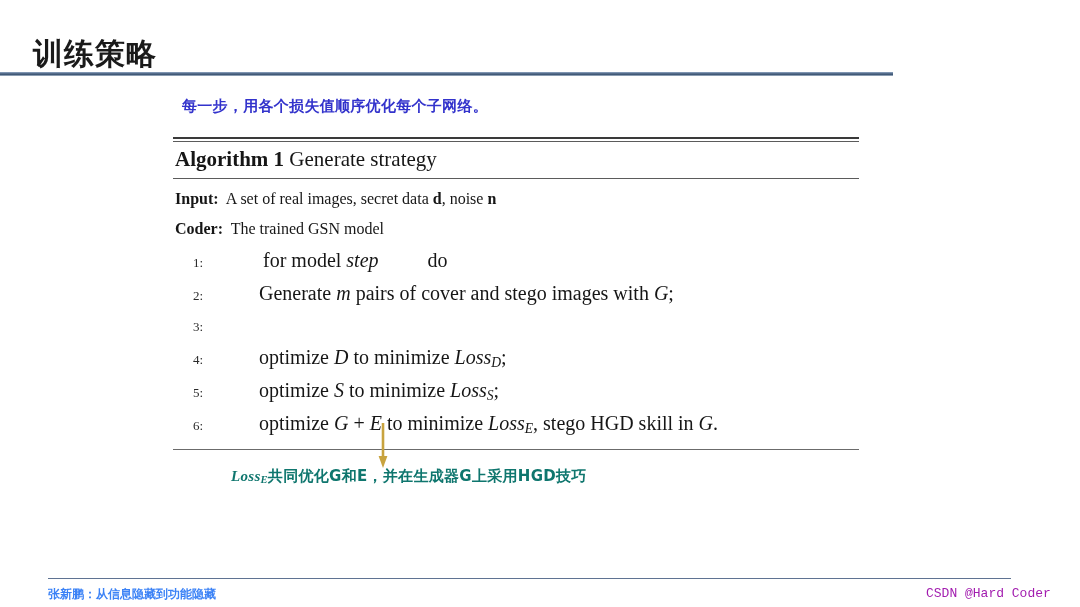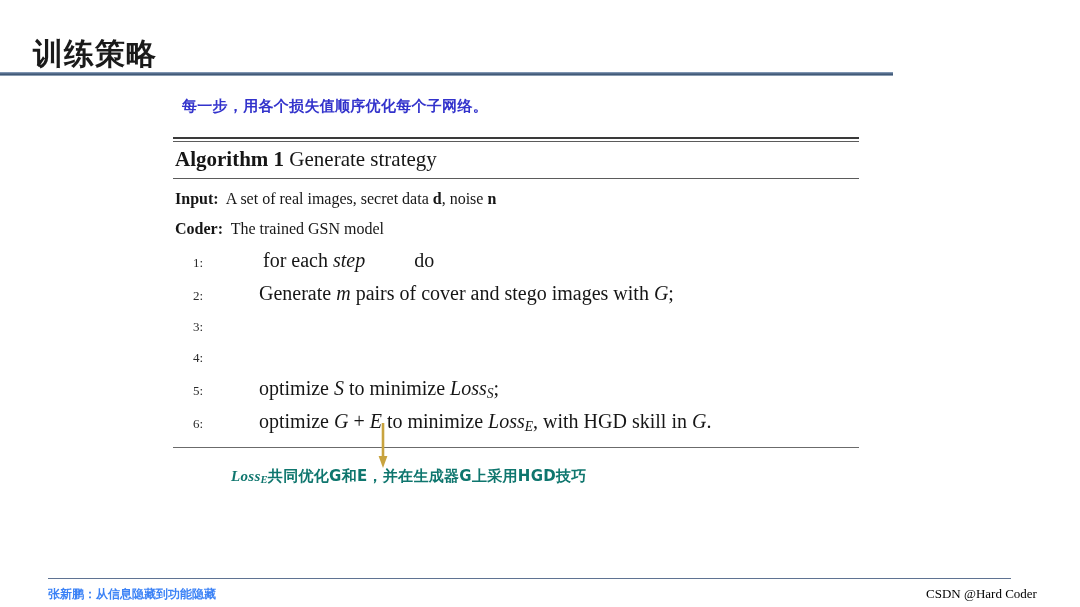--- a/index.html
+++ b/index.html
@@ -181,23 +181,23 @@
     font-family: Liberation Serif, serif;
     font-size: 19px;
     font-weight: bold;
     color: #1f1f1f;
     margin-top: 28px;
   }
   .watermark {
     position: absolute;
     left: 926px;
     top: 586px;
-    font-family: Liberation Serif, serif;
+    font-family: Liberation Mono, monospace;
     font-size: 13px;
-    color: #000000;
+    color: #a21caf;
     white-space: nowrap;
     text-align: right;
   }
 </style>
 </head>
 <body>
 
 <div class="slide-title">训练策略</div>
 <div class="title-rule"></div>
 
@@ -220,39 +220,40 @@
     </div>
     <div class="io-line">
       <b>Coder:</b>&nbsp;
       <span>The trained GSN model</span>
     </div>
   </div>
 
   <div class="steps" id="steps-container">
       <div class="step">
         <span class="step-num">1:</span>
-        <span class="step-body indent1"><span class="bd">for </span><span>each </span><span class="it">step </span><span class="bd">do</span></span>
+        <span class="step-body indent1"><span class="bd">for </span><span>model </span><span class="it">step </span><span class="bd">do</span></span>
       </div>
       <div class="step">
         <span class="step-num">2:</span>
         <span class="step-body indent2"><span>Generate </span><span class="it">m</span><span> pairs of cover and stego images with </span><span class="it">G</span><span>;</span></span>
       </div>
       <div class="step">
         <span class="step-num">3:</span>
       </div>
       <div class="step">
         <span class="step-num">4:</span>
+        <span class="step-body indent2"><span>optimize </span><span class="it">D</span><span> to minimize </span><span class="it">Loss</span><sub class="sb">D</sub><span>;</span></span>
       </div>
       <div class="step">
         <span class="step-num">5:</span>
         <span class="step-body indent2"><span>optimize </span><span class="it">S</span><span> to minimize </span><span class="it">Loss</span><sub class="sb">S</sub><span>;</span></span>
       </div>
       <div class="step">
         <span class="step-num">6:</span>
-        <span class="step-body indent2"><span>optimize </span><span class="it">G</span><span> + </span><span class="it">E</span><span> to minimize </span><span class="it">Loss</span><sub class="sb">E</sub><span>, with HGD skill in </span><span class="it">G</span><span>.</span></span>
+        <span class="step-body indent2"><span>optimize </span><span class="it">G</span><span> + </span><span class="it">E</span><span> to minimize </span><span class="it">Loss</span><sub class="sb">E</sub><span>, stego HGD skill in </span><span class="it">G</span><span>.</span></span>
       </div>
     </div>
 
   <div class="rule-bottom"></div>
 </div>
 
 <div class="arrow">
   <svg width="12" height="45" viewBox="0 0 12 45" xmlns="http://www.w3.org/2000/svg">
     <line x1="6" y1="0" x2="6" y2="34" stroke="#c8a33f" stroke-width="2.6"></line>
     <polygon points="6,45 1.6,33 10.4,33" fill="#c8a33f"></polygon>

